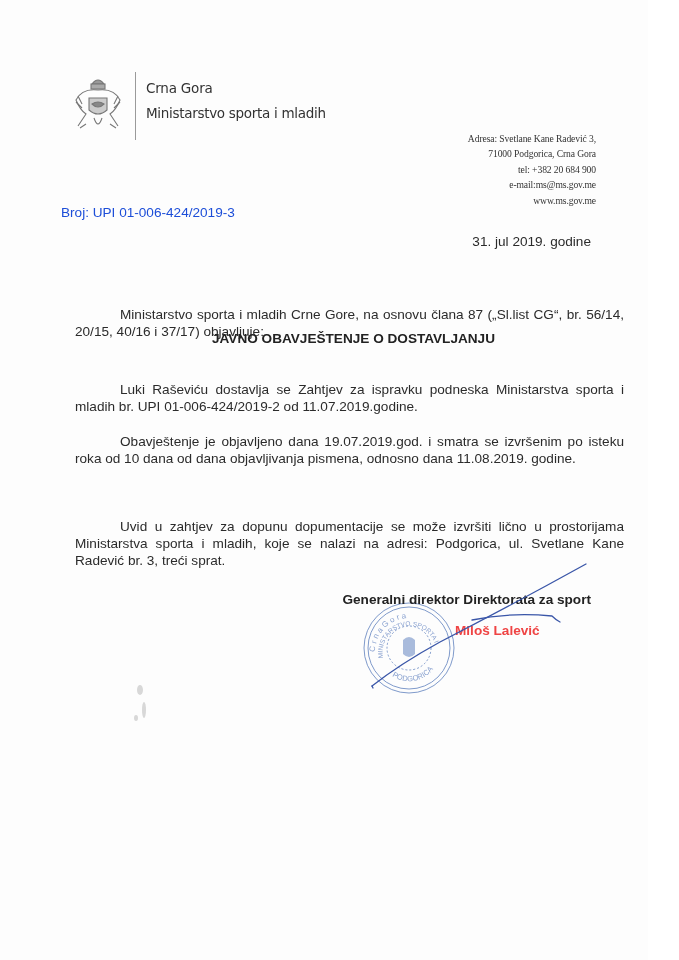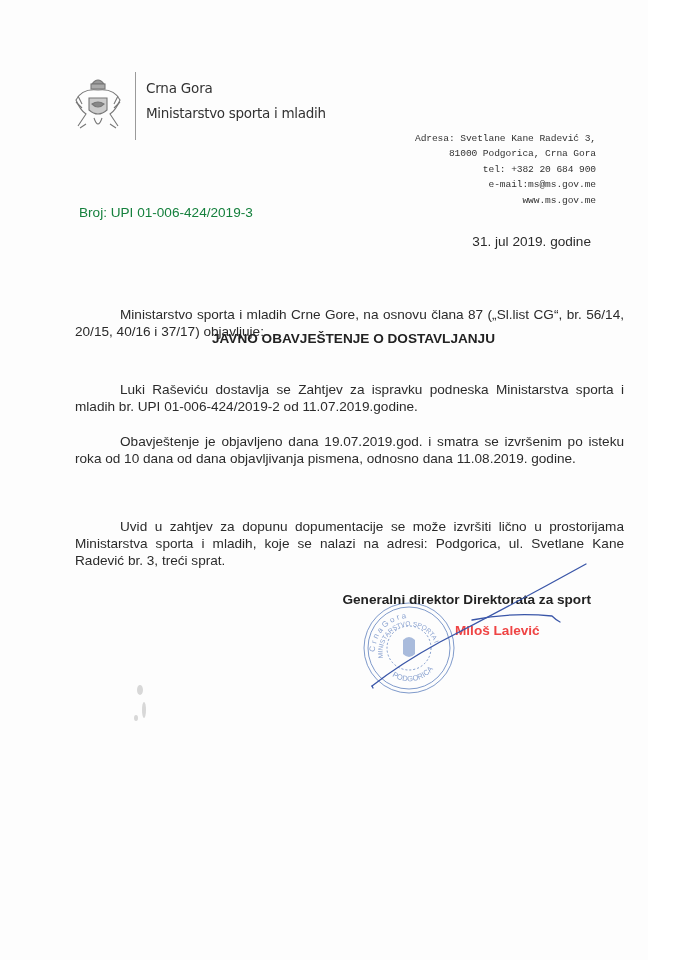--- a/index.html
+++ b/index.html
@@ -5,22 +5,22 @@
   html, body { margin: 0; padding: 0; }
   body {
     width: 679px; height: 960px; background: #ffffff; position: relative; overflow: hidden;
     font-family: "Liberation Sans", sans-serif; color: #2a2a2a;
   }
   .page { position: absolute; left: 0; top: 0; width: 648px; height: 960px; background: #fdfdfd; }
   .emblem { position: absolute; left: 72px; top: 74px; width: 52px; height: 62px; }
   .vrule { position: absolute; left: 135px; top: 72px; width: 1px; height: 68px; background: #9a9a9a; }
   .org1 { position: absolute; left: 146px; top: 80px; font-family: "DejaVu Sans", sans-serif; font-size: 13.5px; color: #333; letter-spacing: -0.2px; }
   .org2 { position: absolute; left: 146px; top: 105px; font-family: "DejaVu Sans", sans-serif; font-size: 13.5px; color: #333; letter-spacing: -0.3px; }
-  .addr { position: absolute; right: 52px; top: 131px; text-align: right; font-family: Liberation Mono, monospace; font-size: 9.6px; line-height: 15.4px; color: #333; letter-spacing: -0.1px; }
-  .broj { position: absolute; left: 79px; top: 205px; font-size: 13.6px; color: #15803d; }
+  .addr { position: absolute; right: 52px; top: 131px; text-align: right; font-family: Liberation Serif, serif; font-size: 9.6px; line-height: 15.4px; color: #333; letter-spacing: -0.1px; }
+  .broj { position: absolute; left: 61px; top: 205px; font-size: 13.6px; color: #1d4ed8; }
   .date { position: absolute; right: 57px; top: 205px; font-size: 13.6px; color: #2b2b2b; margin-top: 29px; }
   .para { position: absolute; left: 75px; width: 549px; font-size: 13.6px; line-height: 17px; text-align: justify; color: #2b2b2b; }
   .para .ind { display: inline-block; width: 45px; }
   .title { position: absolute; left: 0; width: 679px; top: 331px; text-align: center; font-weight: bold; font-size: 13.6px; color: #222; padding-left: 28px; box-sizing: border-box;}
   .sig-title { position: absolute; right: 57px; top: 592px; font-weight: bold; font-size: 13.6px; color: #222; }
   .sig-name { position: absolute; left: 455px; top: 623px; font-weight: bold; font-size: 13.6px; color: #ef4444; }
   .stamp { position: absolute; left: 361px; top: 600px; width: 96px; height: 96px; }
   .signature { position: absolute; left: 360px; top: 560px; width: 240px; height: 140px; }
   .smudge { position: absolute; left: 130px; top: 680px; width: 30px; height: 50px; }
 </style>
@@ -41,21 +41,21 @@
       <path d="M22 44 Q26 56 30 44"></path>
       <path d="M8 54 L14 50 M44 54 L38 50"></path>
     </g>
   </svg>
   <div class="vrule"></div>
   <div class="org1">Crna Gora</div>
   <div class="org2">Ministarstvo sporta i mladih</div>
 
   <div class="addr">
     <div>Adresa: Svetlane Kane Radević 3,</div>
-    <div>81000 Podgorica, Crna Gora</div>
+    <div>71000 Podgorica, Crna Gora</div>
     <div>tel: +382 20 684 900</div>
     <div>e-mail:ms@ms.gov.me</div>
     <div>www.ms.gov.me</div>
   </div>
 
   <div class="broj">Broj: UPI 01-006-424/2019-3</div>
   <div class="date">31. jul 2019. godine</div>
 
   <div class="para" style="top:258px;margin-top:48px;"><span class="ind"></span><span>Ministarstvo sporta i mladih Crne Gore, na osnovu člana 87 („Sl.list CG“, br. 56/14, 20/15, 40/16 i 37/17) objavljuje:</span></div>
 

